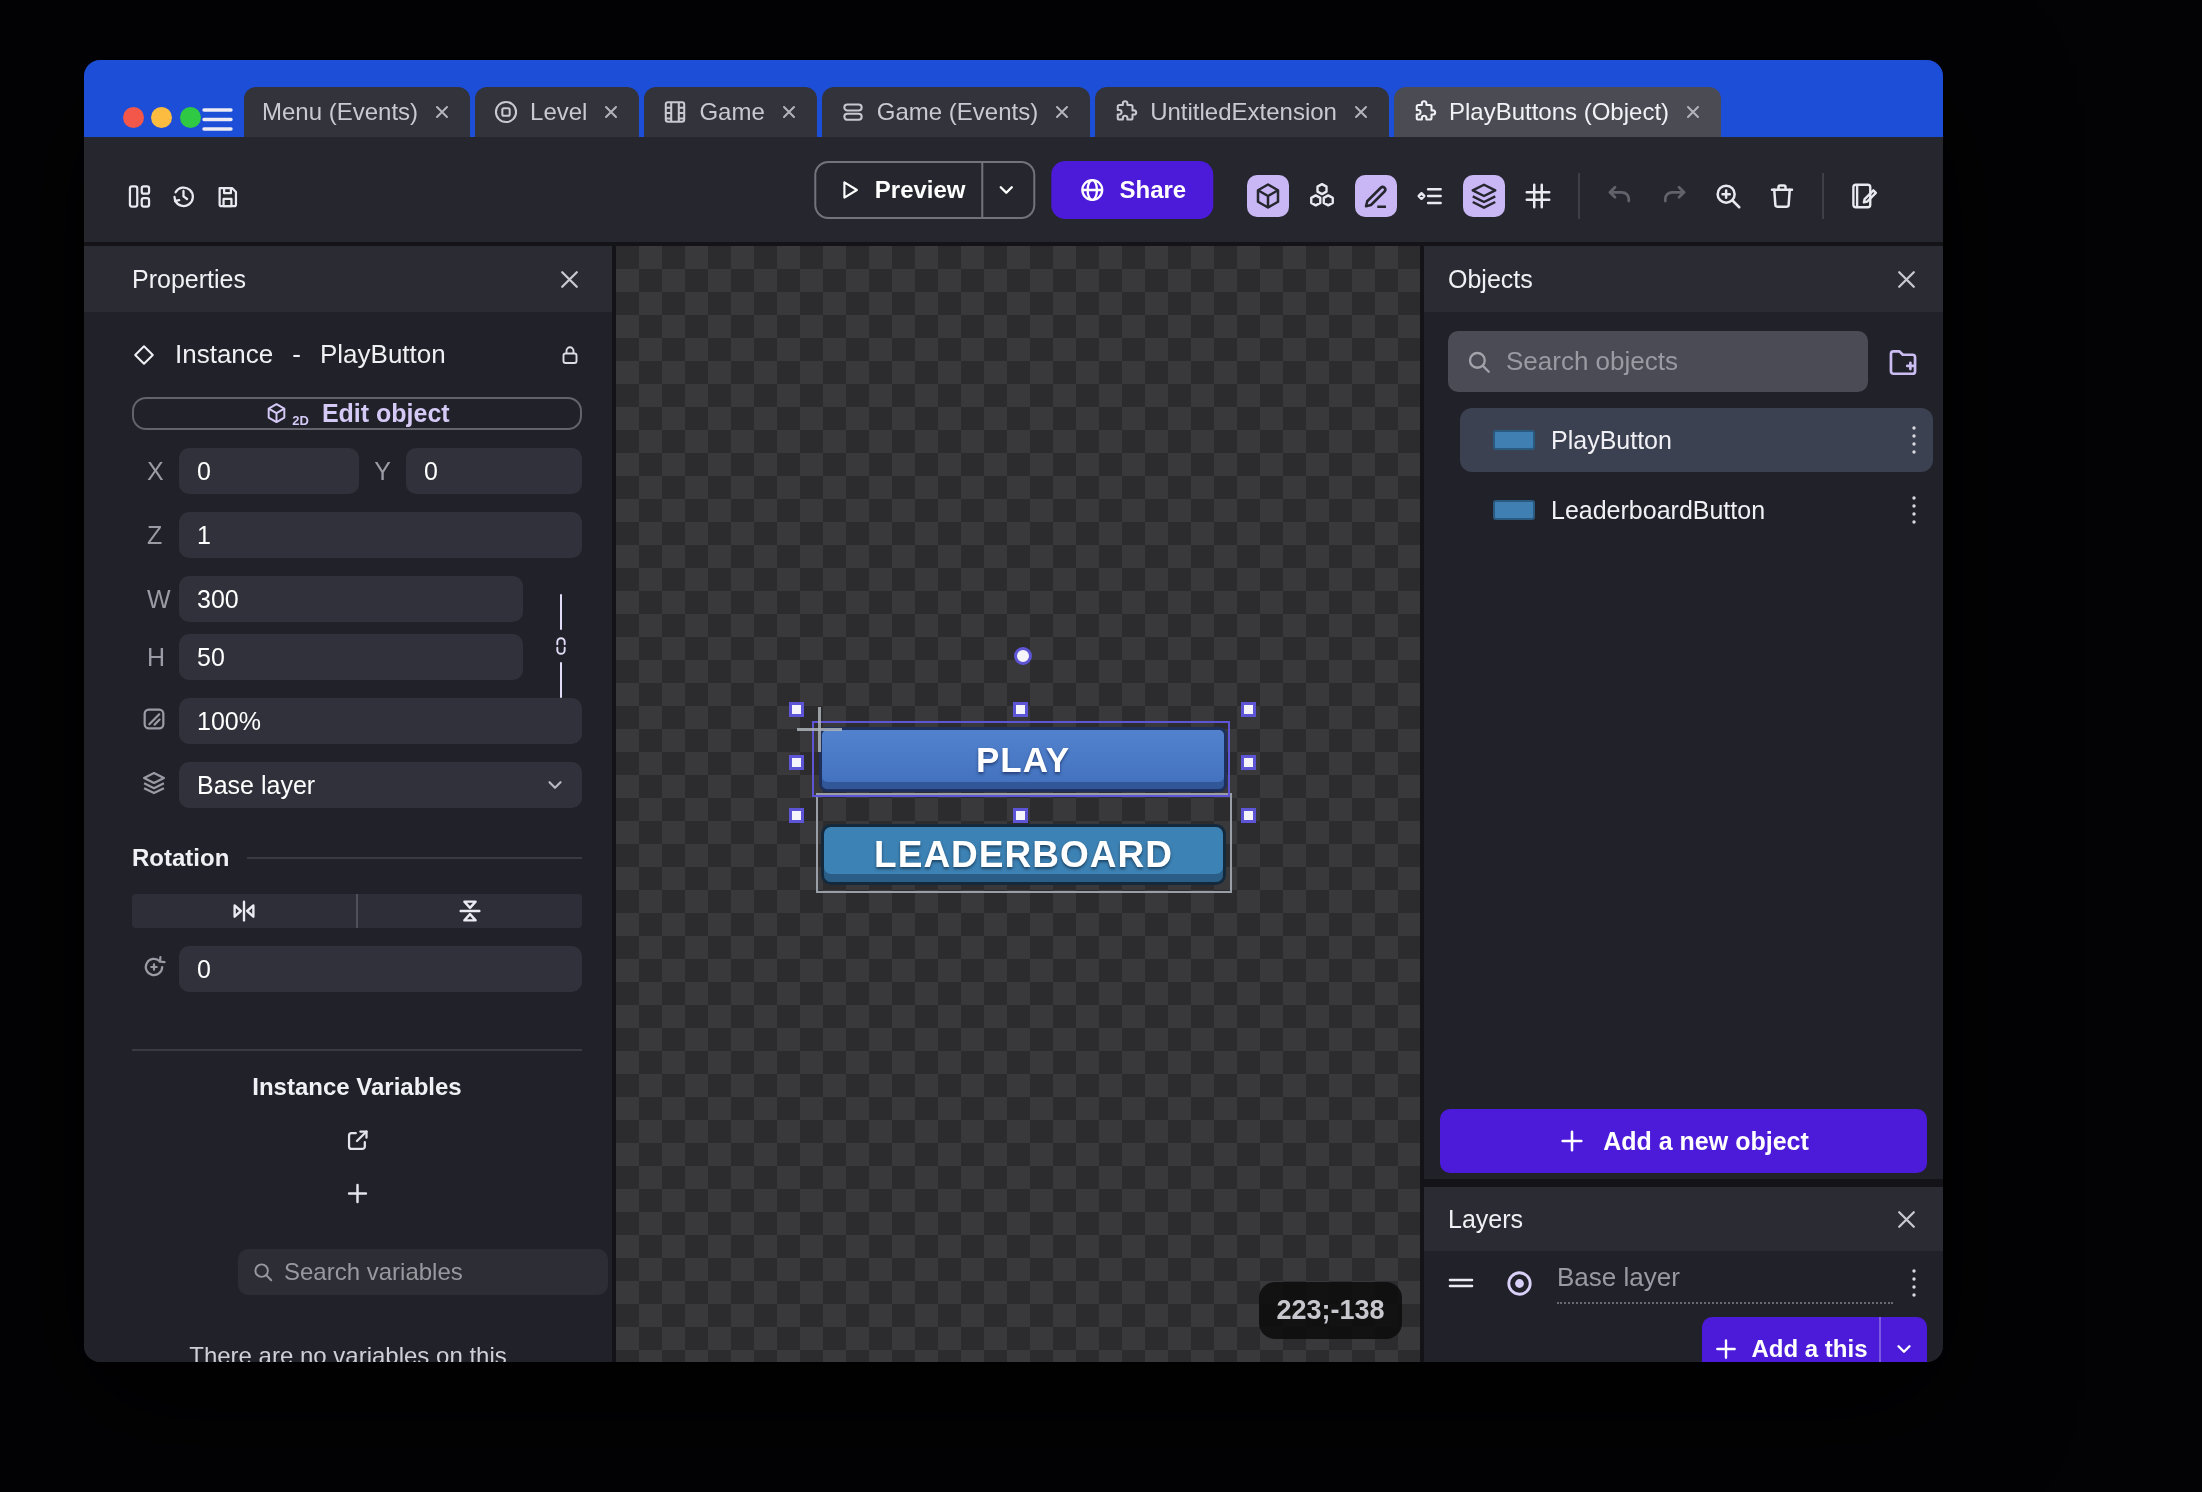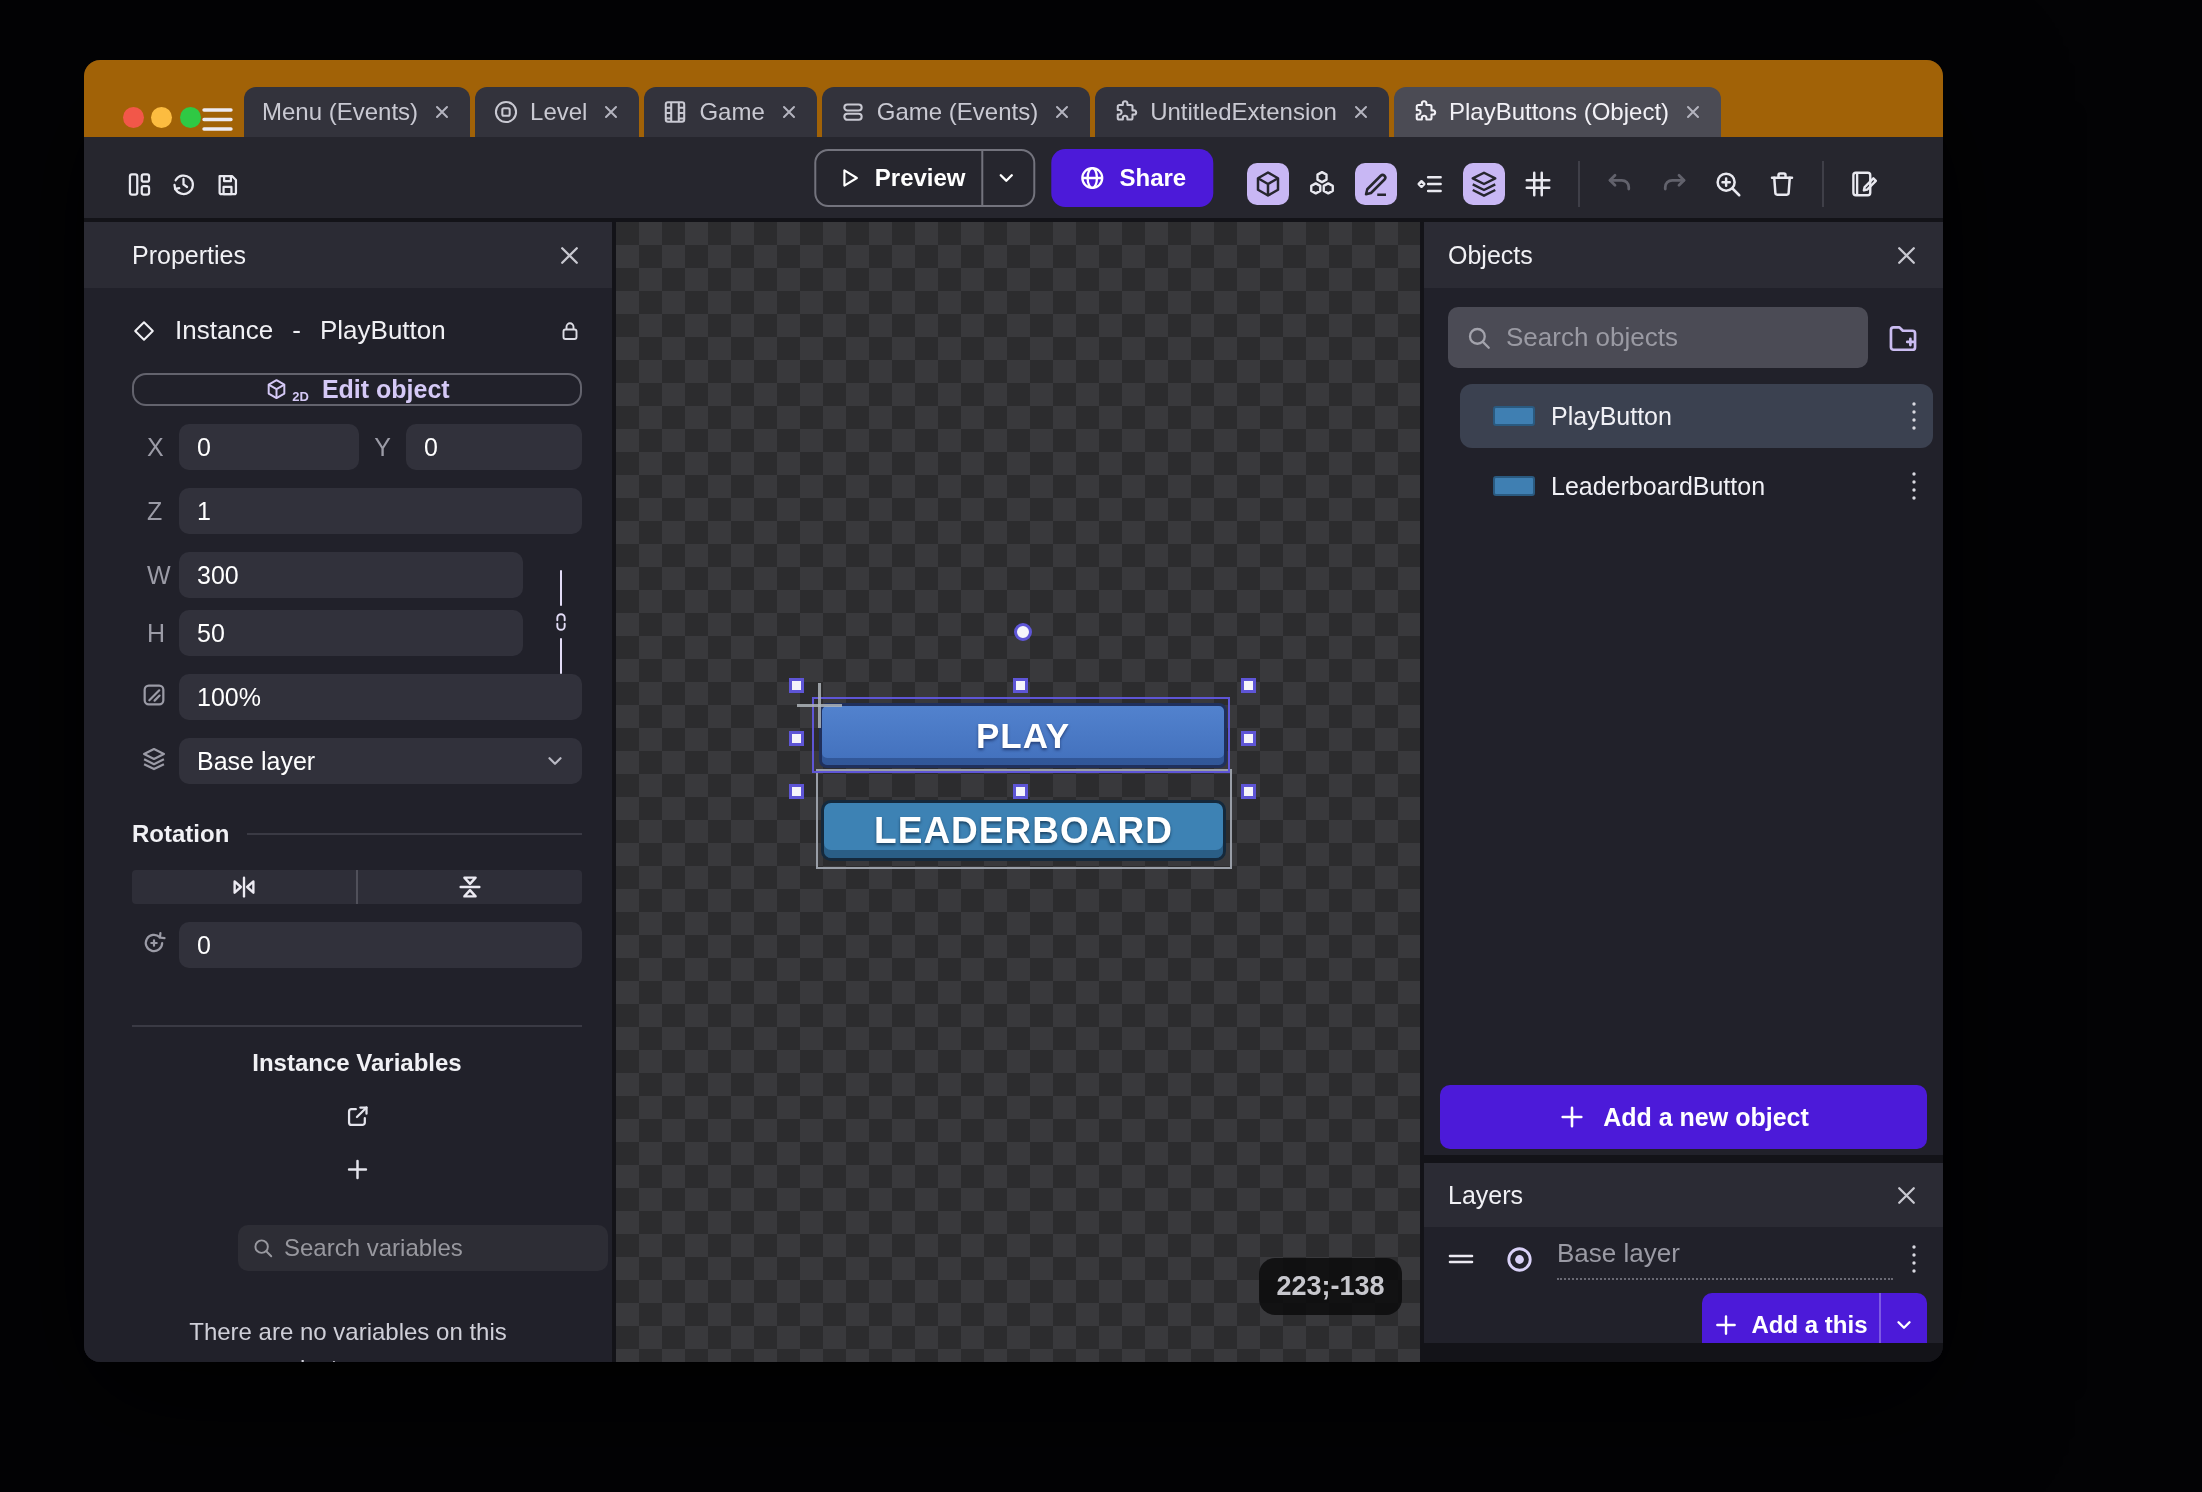--- a/index.html
+++ b/index.html
@@ -4,38 +4,38 @@
 <style>
   * { margin:0; padding:0; box-sizing:border-box; }
   html,body { background:#000; }
   #screen { position:relative; width:2202px; height:1492px; background:#030305; overflow:hidden;
             font-family:"Liberation Sans", sans-serif; }
   #window { position:absolute; left:84px; top:60px; width:1859px; height:1302px;
             background:#131318; border-radius:16px; overflow:hidden;
             box-shadow:0 40px 120px rgba(0,0,0,.9); }
 
   
-  .titlebar { position:relative; height:77px; background:#a16207; }
+  .titlebar { position:relative; height:77px; background:#1d4ed8; }
   .light { position:absolute; top:47px; width:21px; height:21px; border-radius:50%; }
   .light.red { left:39px; background:#f25749; }
   .light.yellow { left:67px; background:#fcbc40; }
   .light.green { left:96px; background:#2fc944; }
   .hamburger { position:absolute; left:118px; top:46px; width:31px; height:27px; color:#eceaf2; }
   .tabstrip { position:absolute; left:160px; right:0; bottom:0; height:50px;
               display:flex; gap:5px; overflow:hidden; }
   .tab { height:50px; display:flex; align-items:center; gap:11px; padding:0 18px;
          background:#33333c; border-radius:12px 12px 0 0; flex:0 0 auto; cursor:default; }
   .tab.active { background:#4b4b54; }
   .tab .tabicon { width:26px; height:26px; color:#c9c9d2; flex:0 0 auto; }
   .tab .tablabel { font-size:24px; color:#c9c9d2; white-space:nowrap; }
   .tab.active .tablabel, .tab.active .tabicon { color:#f2f1f6; }
   .tab .tabclose { width:20px; height:20px; color:#b4b4bf; margin-left:3px; flex:0 0 auto; }
 
   
-  .toolbar { position:relative; height:81px; background:#26262e; display:flex; align-items:center;
+  .toolbar { position:relative; height:105px; background:#26262e; display:flex; align-items:center;
              padding:13px 58px 0 42px; }
   .tb-left { display:flex; align-items:center; gap:17px; color:#e9e9f0; }
   .tb-left svg { width:27px; height:27px; }
   .tb-center { position:absolute; left:50%; top:50%; transform:translate(-50%,-50%);
                display:flex; align-items:center; gap:16px; }
   .preview-btn { height:58px; display:flex; align-items:center; border:2px solid #73737d;
                  border-radius:14px; padding:0 8px 0 20px; color:#fff; }
   .preview-btn .pv-play { width:26px; height:26px; }
   .preview-btn .pv-label { font-size:24px; font-weight:700; margin-left:13px; }
   .preview-btn .pv-div { width:2px; height:54px; background:#73737d; margin-left:16px; }

